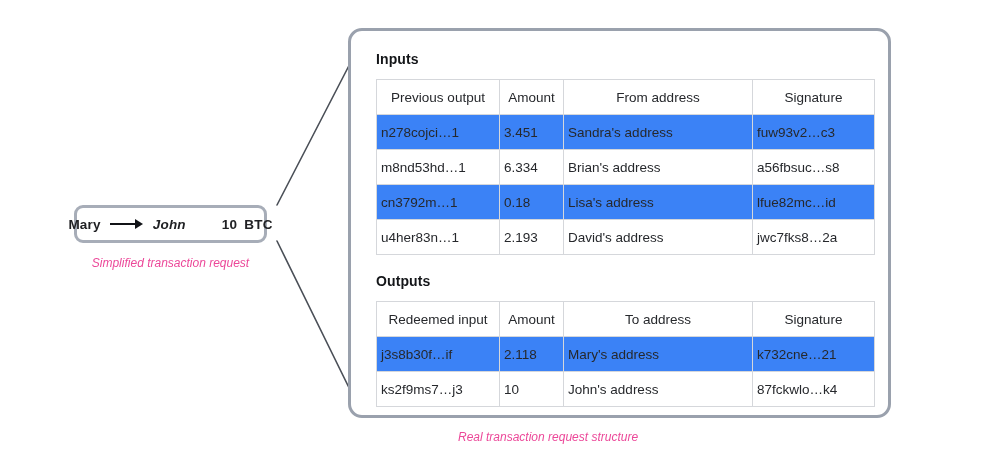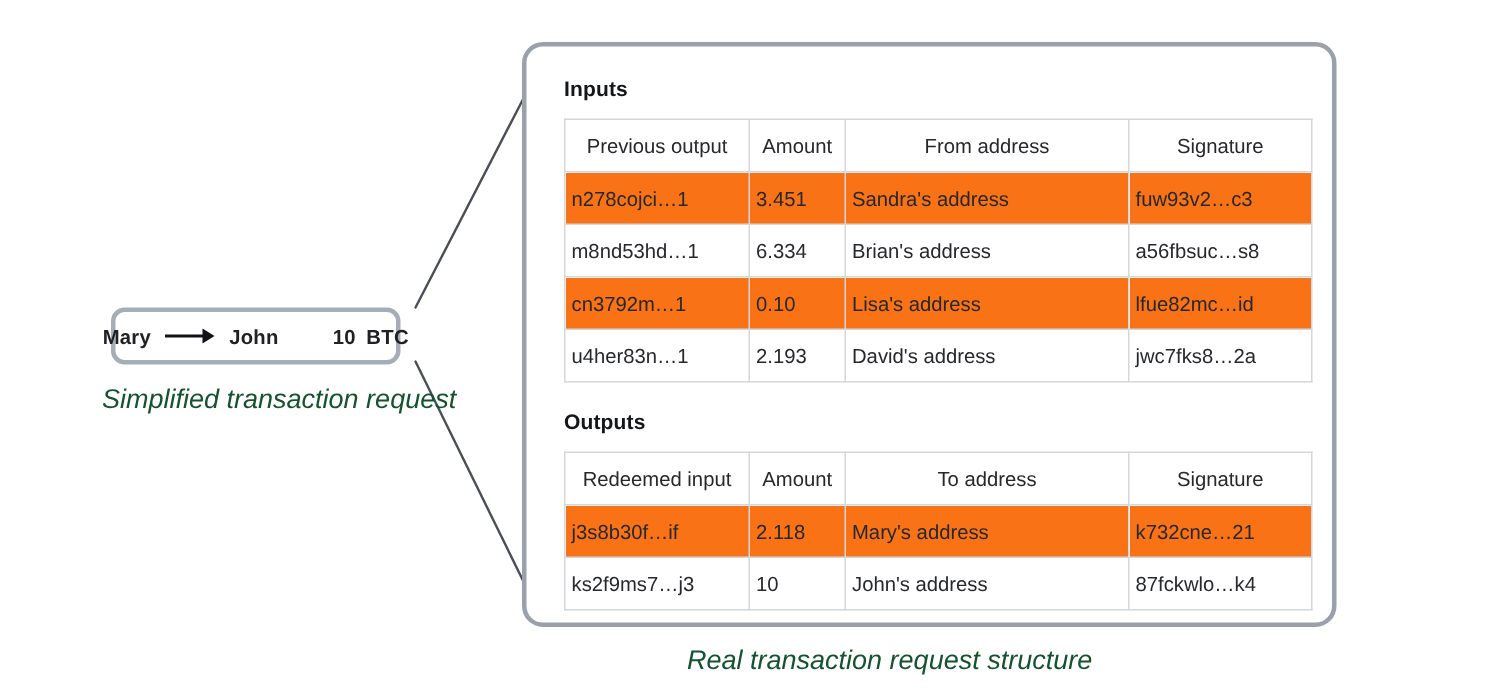--- a/index.html
+++ b/index.html
@@ -68,28 +68,28 @@
   .simple-arrow::after {
     content: "";
     position: absolute;
     right: 1px;
     top: 1px;
     width: 0; height: 0;
     border-top: 5px solid transparent;
     border-bottom: 5px solid transparent;
     border-left: 8px solid #111317;
   }
-  .simple-to { margin-right: 36px; }
+  .simple-to { margin-right: 36px; font-style: italic; }
   .simple-amount { margin-right: 7px; }
 
   .caption {
     position: absolute;
     font-style: italic;
-    font-size: 18px;
-    color: #14532d;
+    font-size: 12px;
+    color: #ec4899;
     white-space: nowrap;
   }
   #caption-simplified {
     left: 68px;
     top: 256px;
     width: 205px;
     text-align: center;
   }
   #caption-real {
     left: 458px;
@@ -137,21 +137,21 @@
     border: 1px solid #d5d7db;
     font-size: 13.5px;
     font-weight: normal;
     color: #26282c;
     height: 34px;
     padding: 0 4px;
     white-space: nowrap;
     overflow: hidden;
   }
   table.tx-table th { background: #ffffff; }
-  table.tx-table tbody tr.stripe td { background: #f97316; }
+  table.tx-table tbody tr.stripe td { background: #3b82f6; }
 
   col.c-ref  { width: 123px; }
   col.c-amt  { width:  64px; }
   col.c-addr { width: 189px; }
   col.c-sig  { width: 122px; }
 </style>
 </head>
 <body>
 
 <svg id="connectors" viewBox="0 0 1000 464" width="1000" height="464">
@@ -198,21 +198,21 @@
         <td>fuw93v2…c3</td>
       </tr>
       <tr>
         <td>m8nd53hd…1</td>
         <td>6.334</td>
         <td>Brian's address</td>
         <td>a56fbsuc…s8</td>
       </tr>
       <tr class="stripe">
         <td>cn3792m…1</td>
-        <td>0.10</td>
+        <td>0.18</td>
         <td>Lisa's address</td>
         <td>lfue82mc…id</td>
       </tr>
       <tr>
         <td>u4her83n…1</td>
         <td>2.193</td>
         <td>David's address</td>
         <td>jwc7fks8…2a</td>
       </tr>
     </tbody>

